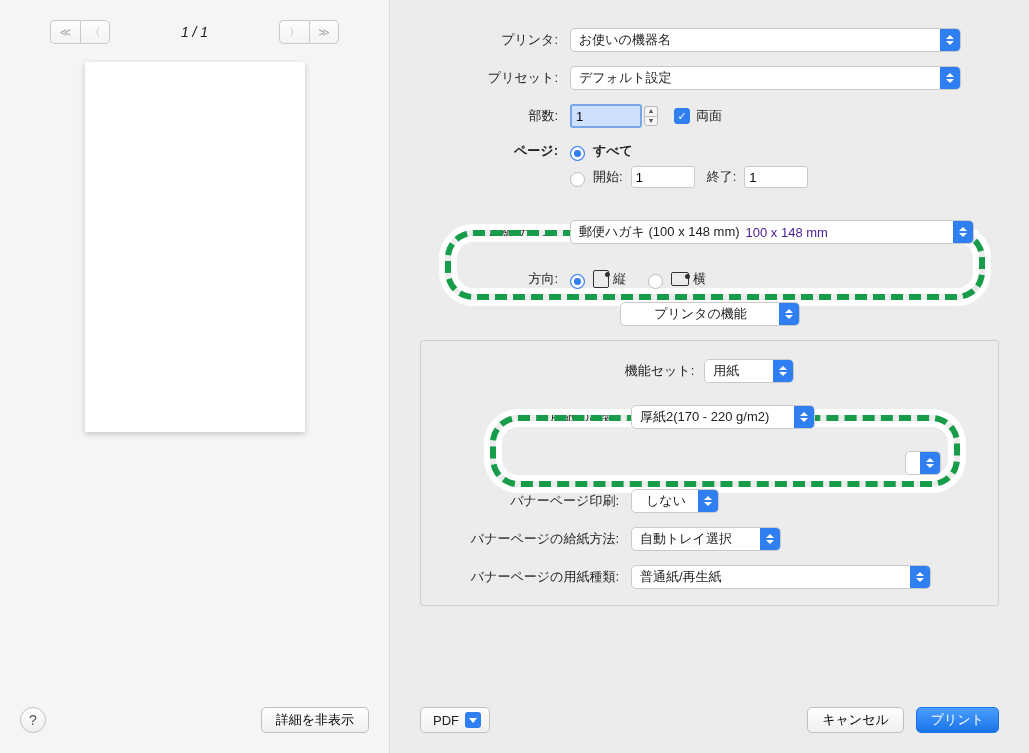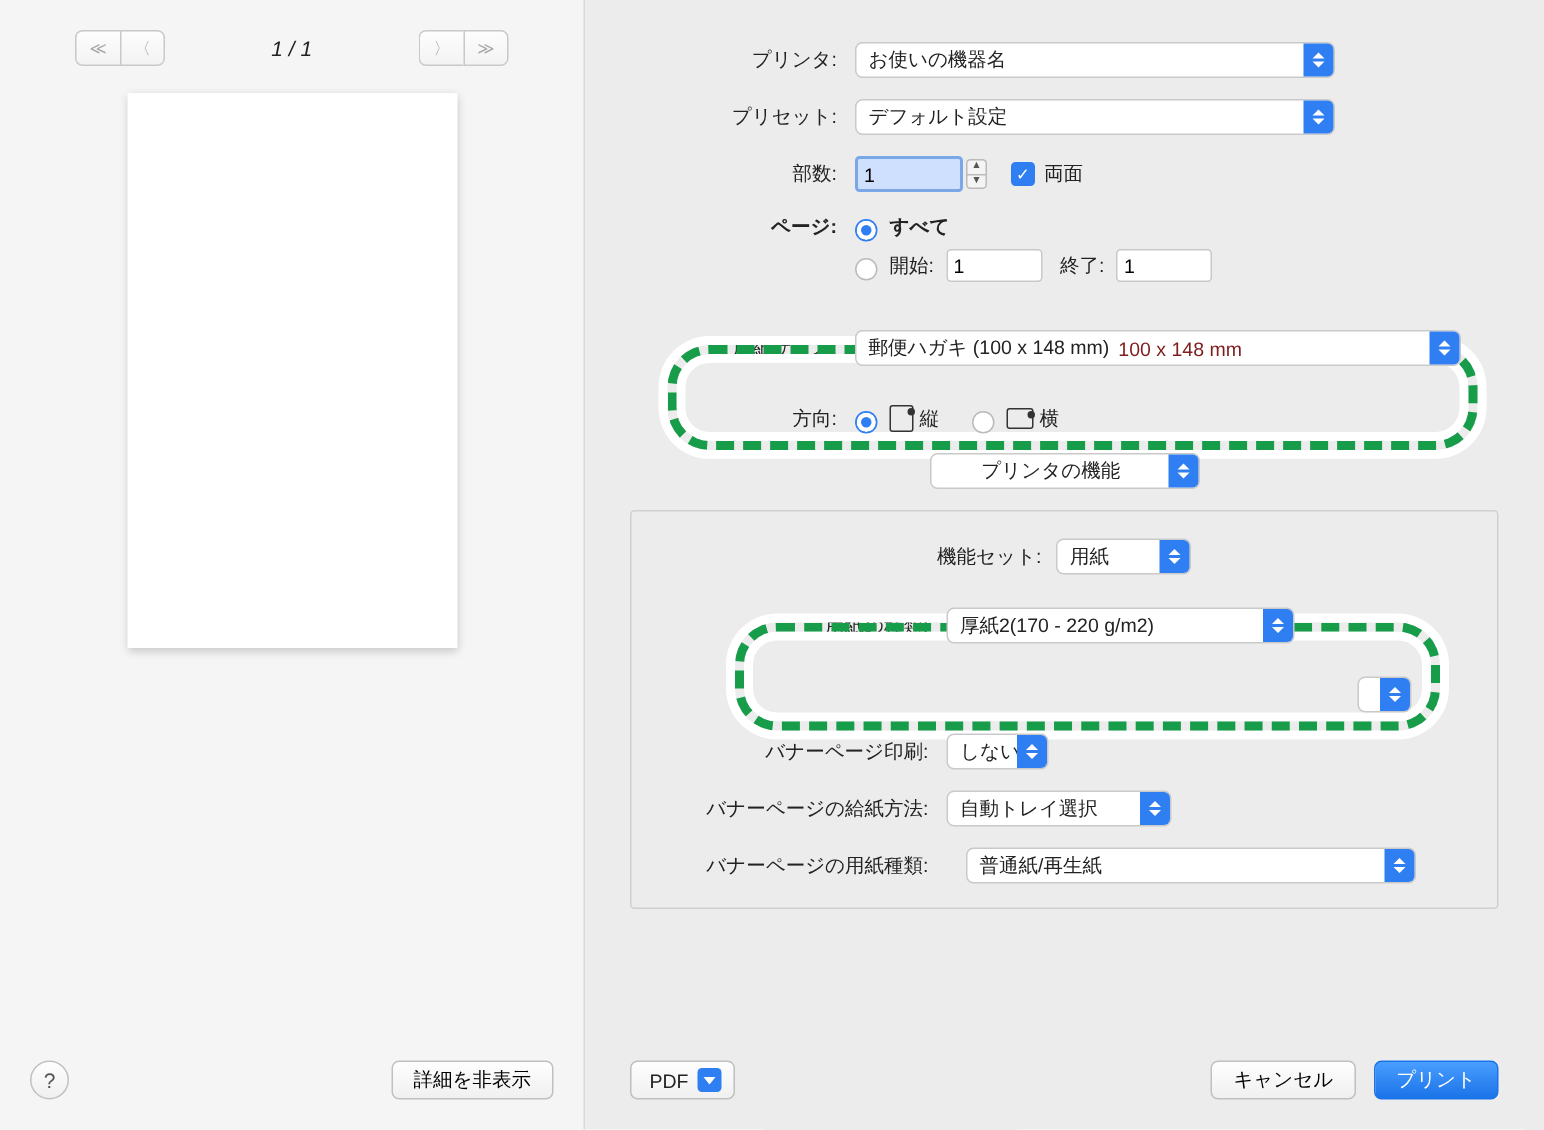--- a/index.html
+++ b/index.html
@@ -14,21 +14,21 @@
   .nav-btn:last-child { border-radius: 0 5px 5px 0; }
   .page-ind { font-size: 14px; color: #222; font-style: italic; }
   .page-thumb { width: 220px; height: 370px; background: #fff; margin: 0 auto; box-shadow: 0 2px 6px rgba(0,0,0,.2); }
   .left-footer { position: absolute; bottom: 20px; left: 20px; right: 20px; display: flex; justify-content: space-between; align-items: center; }
   .help-btn { width: 26px; height: 26px; border-radius: 50%; border: 1px solid #c0c0c0; background: linear-gradient(#fefefe,#efefef); color: #555; font-size: 14px; cursor: pointer; }
   .mac-btn { height: 26px; padding: 0 14px; border: 1px solid #c0c0c0; border-radius: 5px; background: linear-gradient(#fefefe,#f0f0f0); font-size: 13px; cursor: pointer; }
   .mac-btn.primary { background: linear-gradient(#4a9eff,#1a73e8); border-color: #1a73e8; color: #fff; }
   .form-row { display: flex; align-items: center; margin-bottom: 14px; }
   .row-label { width: 150px; text-align: right; padding-right: 12px; font-size: 13px; color: #222; flex-shrink: 0; }
   .select { position: relative; display: inline-flex; align-items: center; height: 24px; background: #fff; border: 1px solid #c9c9c9; border-radius: 5px; padding: 0 26px 0 8px; font-size: 13px; cursor: pointer; }
-  .select.wide { width: 320px; }
+  .select.wide { width: 391px; }
   .arrows { position: absolute; right: 0; top: 0; width: 20px; height: 100%; background: #2f7ff2; border-radius: 0 4px 4px 0; display: flex; flex-direction: column; align-items: center; justify-content: center; }
   .arrows::before { content: ""; border-left: 4px solid transparent; border-right: 4px solid transparent; border-bottom: 4px solid #fff; margin-bottom: 2px; }
   .arrows::after { content: ""; border-left: 4px solid transparent; border-right: 4px solid transparent; border-top: 4px solid #fff; }
   .num-input { width: 72px; height: 24px; border: 2px solid #7aa7e8; border-radius: 3px; padding: 0 4px; font-size: 13px; background: #cfe0ff; }
   .stepper { display: inline-flex; flex-direction: column; margin-left: 2px; }
   .step { width: 14px; height: 10px; border: 1px solid #bbb; background: #f4f4f4; font-size: 7px; line-height: 8px; text-align: center; cursor: pointer; color:#555; }
   .step:first-child { border-radius: 3px 3px 0 0; border-bottom: none; }
   .step:last-child { border-radius: 0 0 3px 3px; }
   .checkbox { width: 16px; height: 16px; border: 1px solid #2f7ff2; border-radius: 3px; background: #2f7ff2; display: inline-flex; align-items: center; justify-content: center; color: #fff; font-size: 11px; margin: 0 6px 0 16px; }
   .radio { width: 15px; height: 15px; border-radius: 50%; border: 1px solid #bbb; background: #fff; display: inline-block; margin-right: 8px; position: relative; top: 2px; }
@@ -41,21 +41,21 @@
   .dashed-2 { left: 100px; top: 415px; width: 470px; height: 72px; }
   .orient-icon { display:inline-block; width:16px; height:18px; border:1.5px solid #333; border-radius:2px; position:relative; margin-right:4px; vertical-align:middle;}
   .orient-icon.land { width:18px; height:14px; }
   .orient-peek { position:absolute; top:1px; right:-2px; width:5px; height:5px; background:#333; border-radius:50%; }
   .section-box { border: 1px solid #cfcfcf; border-radius: 3px; margin-top: 4px; padding: 18px 20px 16px 20px; background: #ececec; }
   .center-select { display:flex; justify-content:center; margin-bottom:10px; }
   .right-footer { display: flex; align-items: center; justify-content: space-between; margin-top: auto; padding-top: 22px; }
   .pdf-btn { height: 26px; padding: 0 8px 0 12px; border: 1px solid #c0c0c0; border-radius: 5px; background: linear-gradient(#fefefe,#f0f0f0); font-size: 13px; cursor: pointer; display:inline-flex; align-items:center; }
   .pdf-btn .dd { width:16px; height:16px; background:#2f7ff2; border-radius:3px; margin-left:6px; display:flex; align-items:center; justify-content:center; }
   .pdf-btn .dd::after { content:""; border-left:4px solid transparent; border-right:4px solid transparent; border-top:5px solid #fff; }
-  .grey-sub { color:#7f1d1d; margin-left:6px; }
+  .grey-sub { color:#4c1d95; margin-left:6px; }
   .one-line { white-space: nowrap; }
 </style>
 </head>
 <body>
 
 <div class="dialog">
 
   <div class="left-panel">
     <div class="preview-nav">
       <div class="nav-group">
@@ -155,55 +155,55 @@
       <div class="form-row one-line" style="justify-content:center; margin-bottom:22px;">
         <span style="margin-right:10px;">機能セット:</span>
         <div class="select" style="width:90px;">
           <span>用紙</span>
           <span class="arrows"></span>
         </div>
       </div>
 
       <div class="form-row one-line">
         <div class="row-label" style="width:190px;">用紙の種類:</div>
-        <div class="select" style="width:232px;">
+        <div class="select" style="width:184px;">
           <span>厚紙2(170 - 220 g/m2)</span>
           <span class="arrows"></span>
         </div>
       </div>
 
       <div class="form-row one-line" style="margin-top:22px;">
         <div class="row-label" style="width:190px;"></div>
         <div class="select" style="width:300px; visibility:hidden;">
           
         </div>
         <div class="select" style="width:26px; margin-left:-26px;">
           <span class="arrows"></span>
         </div>
       </div>
 
       <div class="form-row one-line">
         <div class="row-label" style="width:190px;">バナーページ印刷:</div>
-        <div class="select" style="width:68px;">
+        <div class="select" style="width:88px;justify-content:center;">
           <span>しない</span>
           <span class="arrows"></span>
         </div>
       </div>
 
       <div class="form-row one-line">
         <div class="row-label" style="width:190px;">バナーページの給紙方法:</div>
         <div class="select" style="width:150px;">
           <span>自動トレイ選択</span>
           <span class="arrows"></span>
         </div>
       </div>
 
       <div class="form-row one-line" style="margin-bottom:0;">
         <div class="row-label" style="width:190px;">バナーページの用紙種類:</div>
-        <div class="select" style="width:300px;margin-left:13px;">
+        <div class="select" style="width:300px;">
           <span>普通紙/再生紙</span>
           <span class="arrows"></span>
         </div>
       </div>
     </div>
 
     <div class="right-footer">
       <div class="pdf-btn">
         <span>PDF</span>
         <span class="dd"></span>

